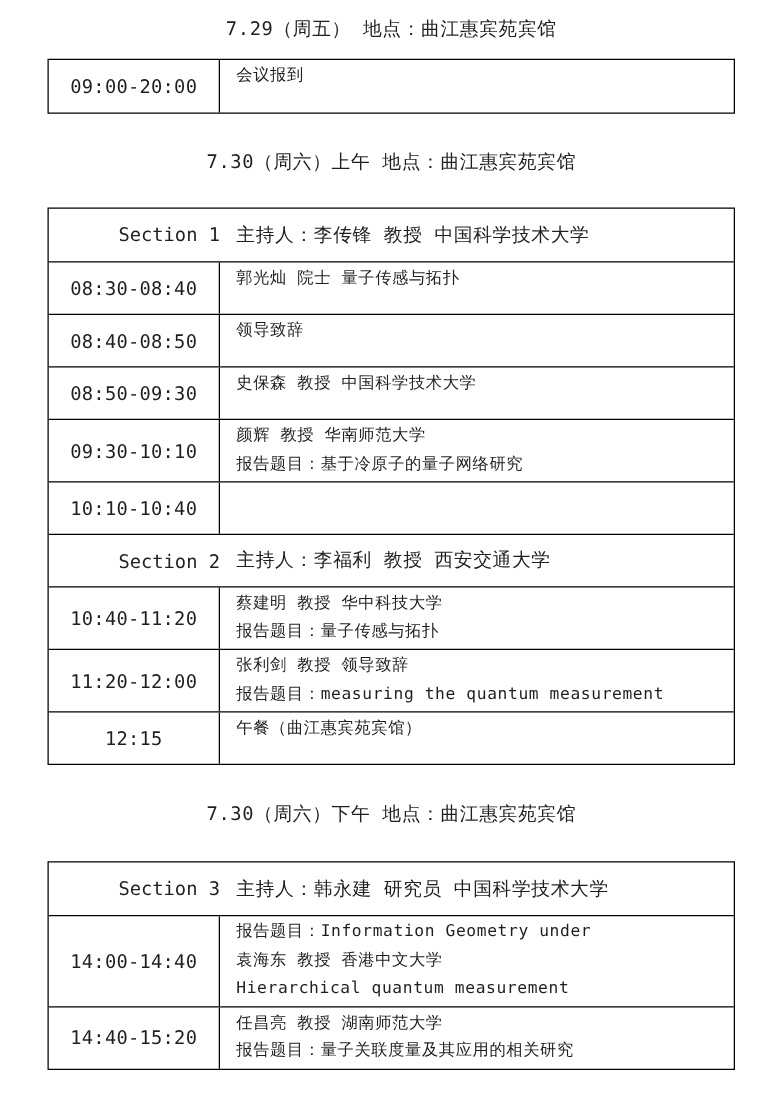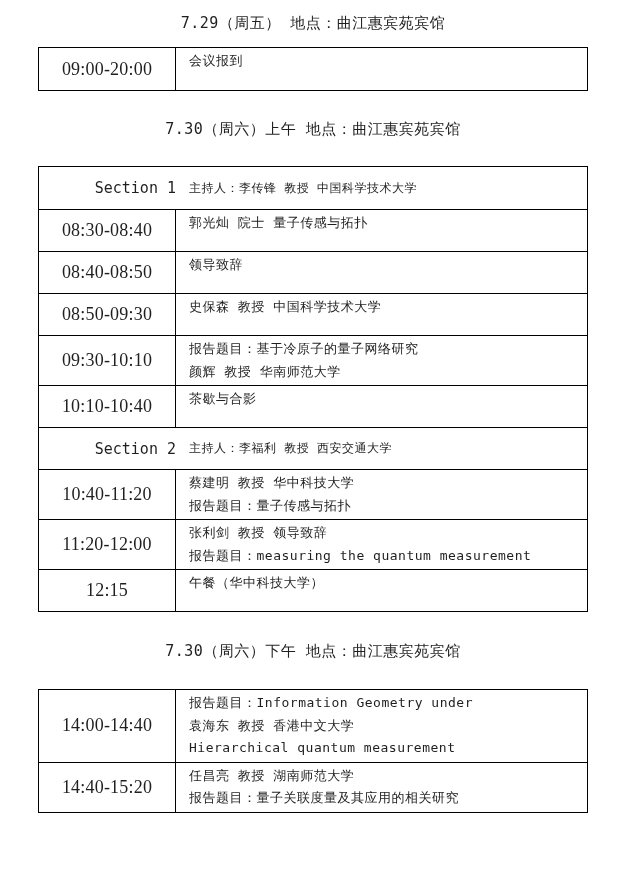--- a/index.html
+++ b/index.html
@@ -34,24 +34,23 @@
   }
   .row:first-child { border-top: none; }
   .time-cell {
     flex: 0 0 137px;
     width: 137px;
     box-sizing: border-box;
     border-right: 1.5px solid var(--border-color, #000);
     display: flex;
     align-items: center;
     justify-content: center;
-    font-size: 18px;
+    font-size: 15px;
     letter-spacing: 0.2px;
     text-align: center;
-    font-family: Liberation Serif, serif;
   }
   .event-cell {
     flex: 1;
     display: flex;
     flex-direction: column;
     justify-content: flex-start;
     padding: 2px 8px 2px 13px;
     font-size: 13px;
     line-height: 22.5px;
     letter-spacing: 0.5px;
@@ -62,21 +61,21 @@
     flex: 0 0 137px;
     width: 137px;
     box-sizing: border-box;
     padding-left: 12px;
     font-size: 15px;
     text-align: right;
   }
   .section-host {
     flex: 1;
     padding-left: 13px;
-    font-size: 12px;
+    font-size: 15px;
     letter-spacing: 0.5px;
     white-space: nowrap;
   }
 </style>
 </head>
 <body style="--text-color: #1f1f1f; --border-color: #000000; --page-bg: #ffffff;">
 
 <div class="page">
 
   <div class="heading h1">7.29（周五） 地点：曲江惠宾苑宾馆</div>
@@ -111,29 +110,26 @@
       </div>
       <div class="row">
         <div class="time-cell">08:50-09:30</div>
         <div class="event-cell">
           <div class="event-line">史保森 教授 中国科学技术大学</div>
         </div>
       </div>
       <div class="row">
         <div class="time-cell">09:30-10:10</div>
         <div class="event-cell">
+          <div class="event-line">颜辉 教授 华南师范大学</div>
           <div class="event-line">报告题目：基于冷原子的量子网络研究</div>
-          <div class="event-line">颜辉 教授 华南师范大学</div>
         </div>
       </div>
       <div class="row">
         <div class="time-cell">10:10-10:40</div>
-        <div class="event-cell">
-          <div class="event-line">茶歇与合影</div>
-        </div>
       </div>
       <div class="row section-row">
         <div class="section-label">Section 2</div>
         <div class="section-host">主持人：李福利 教授 西安交通大学</div>
       </div>
       <div class="row">
         <div class="time-cell">10:40-11:20</div>
         <div class="event-cell">
           <div class="event-line">蔡建明 教授 华中科技大学</div>
           <div class="event-line">报告题目：量子传感与拓扑</div>
@@ -142,28 +138,32 @@
       <div class="row">
         <div class="time-cell">11:20-12:00</div>
         <div class="event-cell">
           <div class="event-line">张利剑 教授 领导致辞</div>
           <div class="event-line">报告题目：measuring the quantum measurement</div>
         </div>
       </div>
       <div class="row">
         <div class="time-cell">12:15</div>
         <div class="event-cell">
-          <div class="event-line">午餐（华中科技大学）</div>
+          <div class="event-line">午餐（曲江惠宾苑宾馆）</div>
         </div>
       </div>
     </div>
 
   <div class="heading h3">7.30（周六）下午 地点：曲江惠宾苑宾馆</div>
 
   <div class="table">
+      <div class="row section-row">
+        <div class="section-label">Section 3</div>
+        <div class="section-host">主持人：韩永建 研究员 中国科学技术大学</div>
+      </div>
       <div class="row">
         <div class="time-cell">14:00-14:40</div>
         <div class="event-cell">
           <div class="event-line">报告题目：Information Geometry under</div>
           <div class="event-line">袁海东 教授 香港中文大学</div>
           <div class="event-line">Hierarchical quantum measurement</div>
         </div>
       </div>
       <div class="row">
         <div class="time-cell">14:40-15:20</div>

